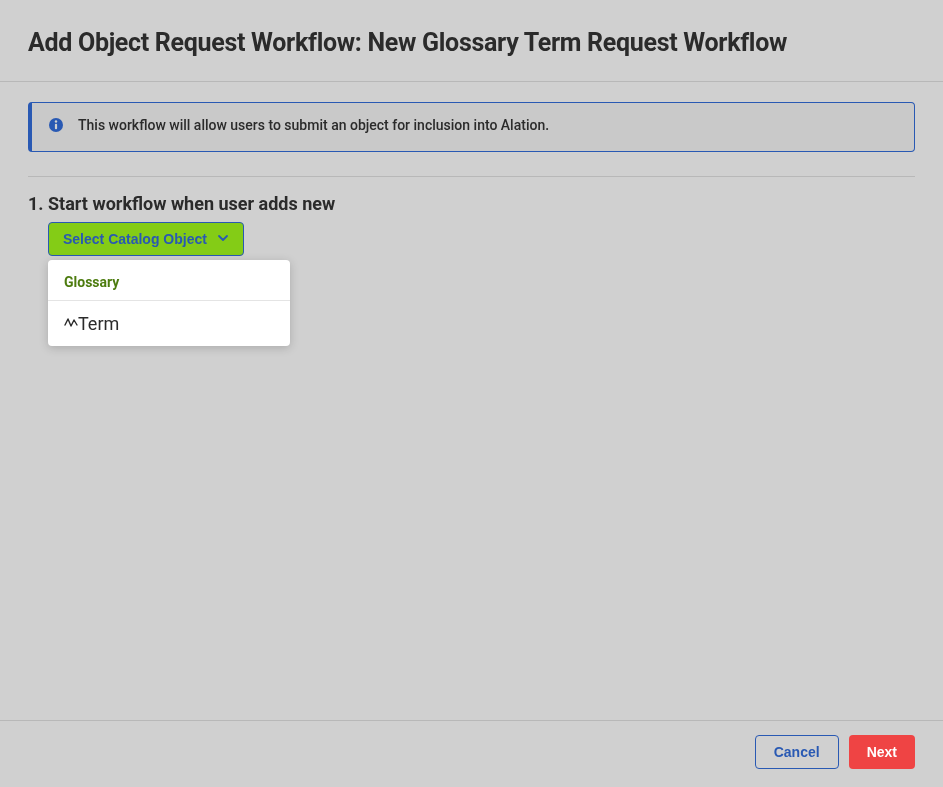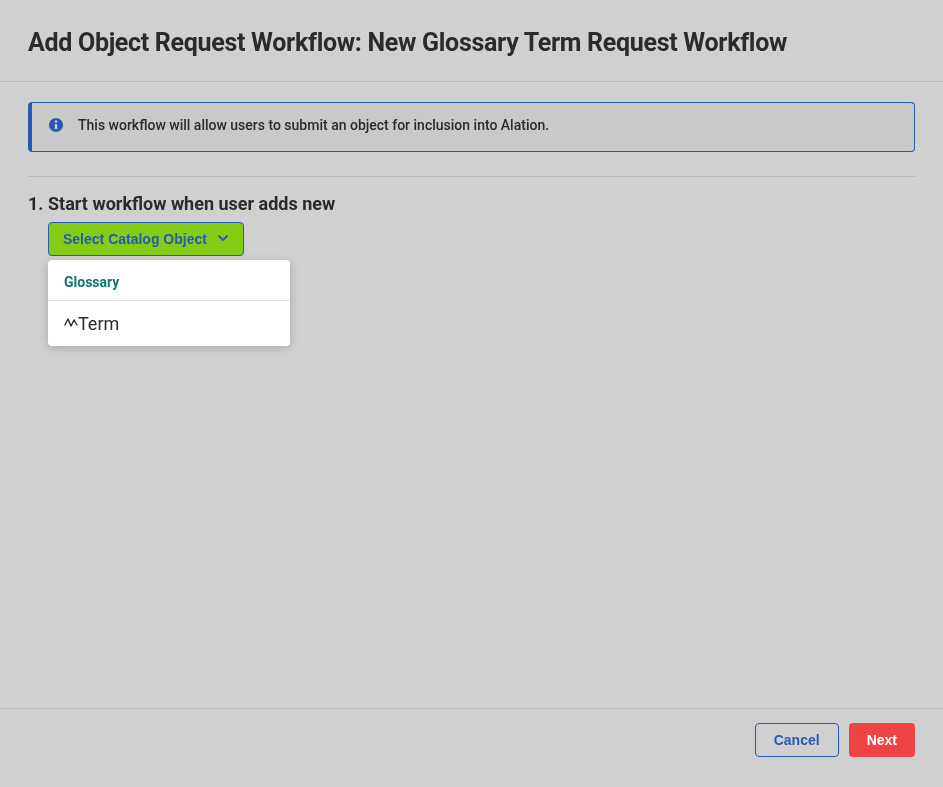--- a/index.html
+++ b/index.html
@@ -87,39 +87,39 @@
       width: 242px;
       background: #ffffff;
       border-radius: 4px;
       box-shadow: 0 2px 10px rgba(0,0,0,0.18);
       overflow: hidden;
     }
     .dropdown-group-label {
       padding: 14px 16px 10px 16px;
       font-size: 14px;
       font-weight: 700;
-      color: #0f766e;
+      color: #4d7c0f;
       border-bottom: 1px solid #e4e4e4;
     }
     .dropdown-item {
       display: flex;
       align-items: center;
       padding: 12px 16px;
       font-size: 18px;
       color: #2b2b2b;
       cursor: pointer;
     }
     .term-icon {
       width: 14px;
       height: 14px;
       flex-shrink: 0;
     }
     .footer {
       position: absolute;
-      bottom: 16px;
+      bottom: 4px;
       left: 0;
       right: 0;
       padding: 14px 28px;
       border-top: 1px solid #b8b8b8;
       display: flex;
       justify-content: flex-end;
       gap: 10px;
     }
     .btn {
       padding: 8px 18px;

